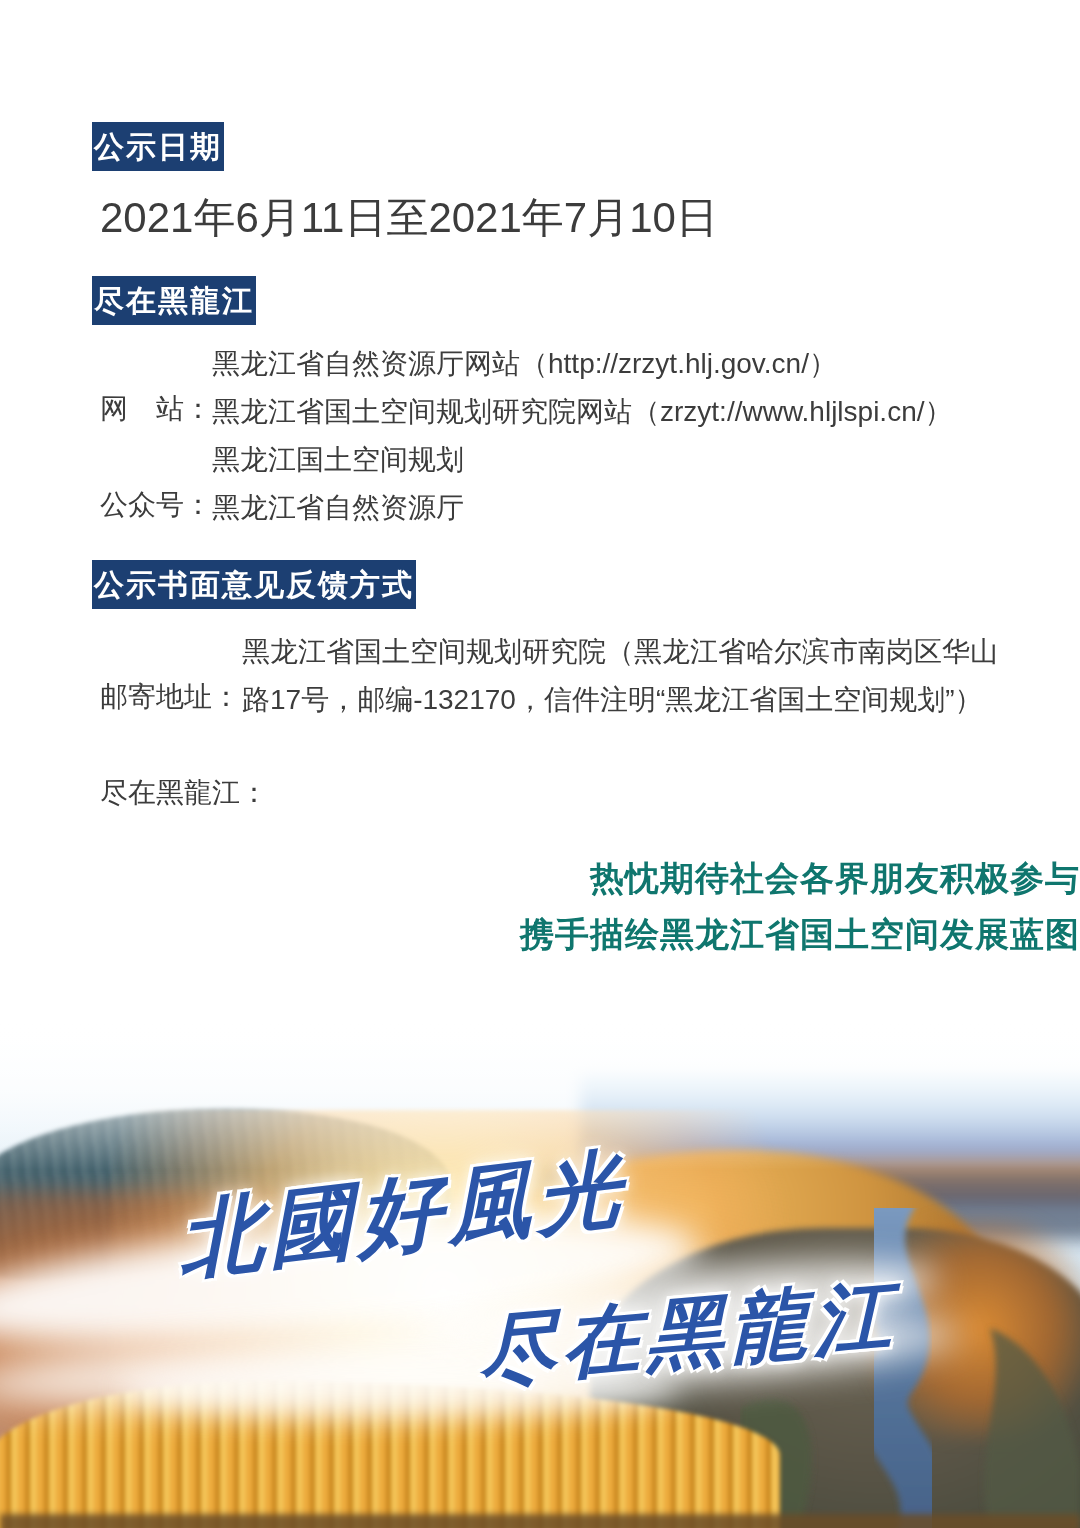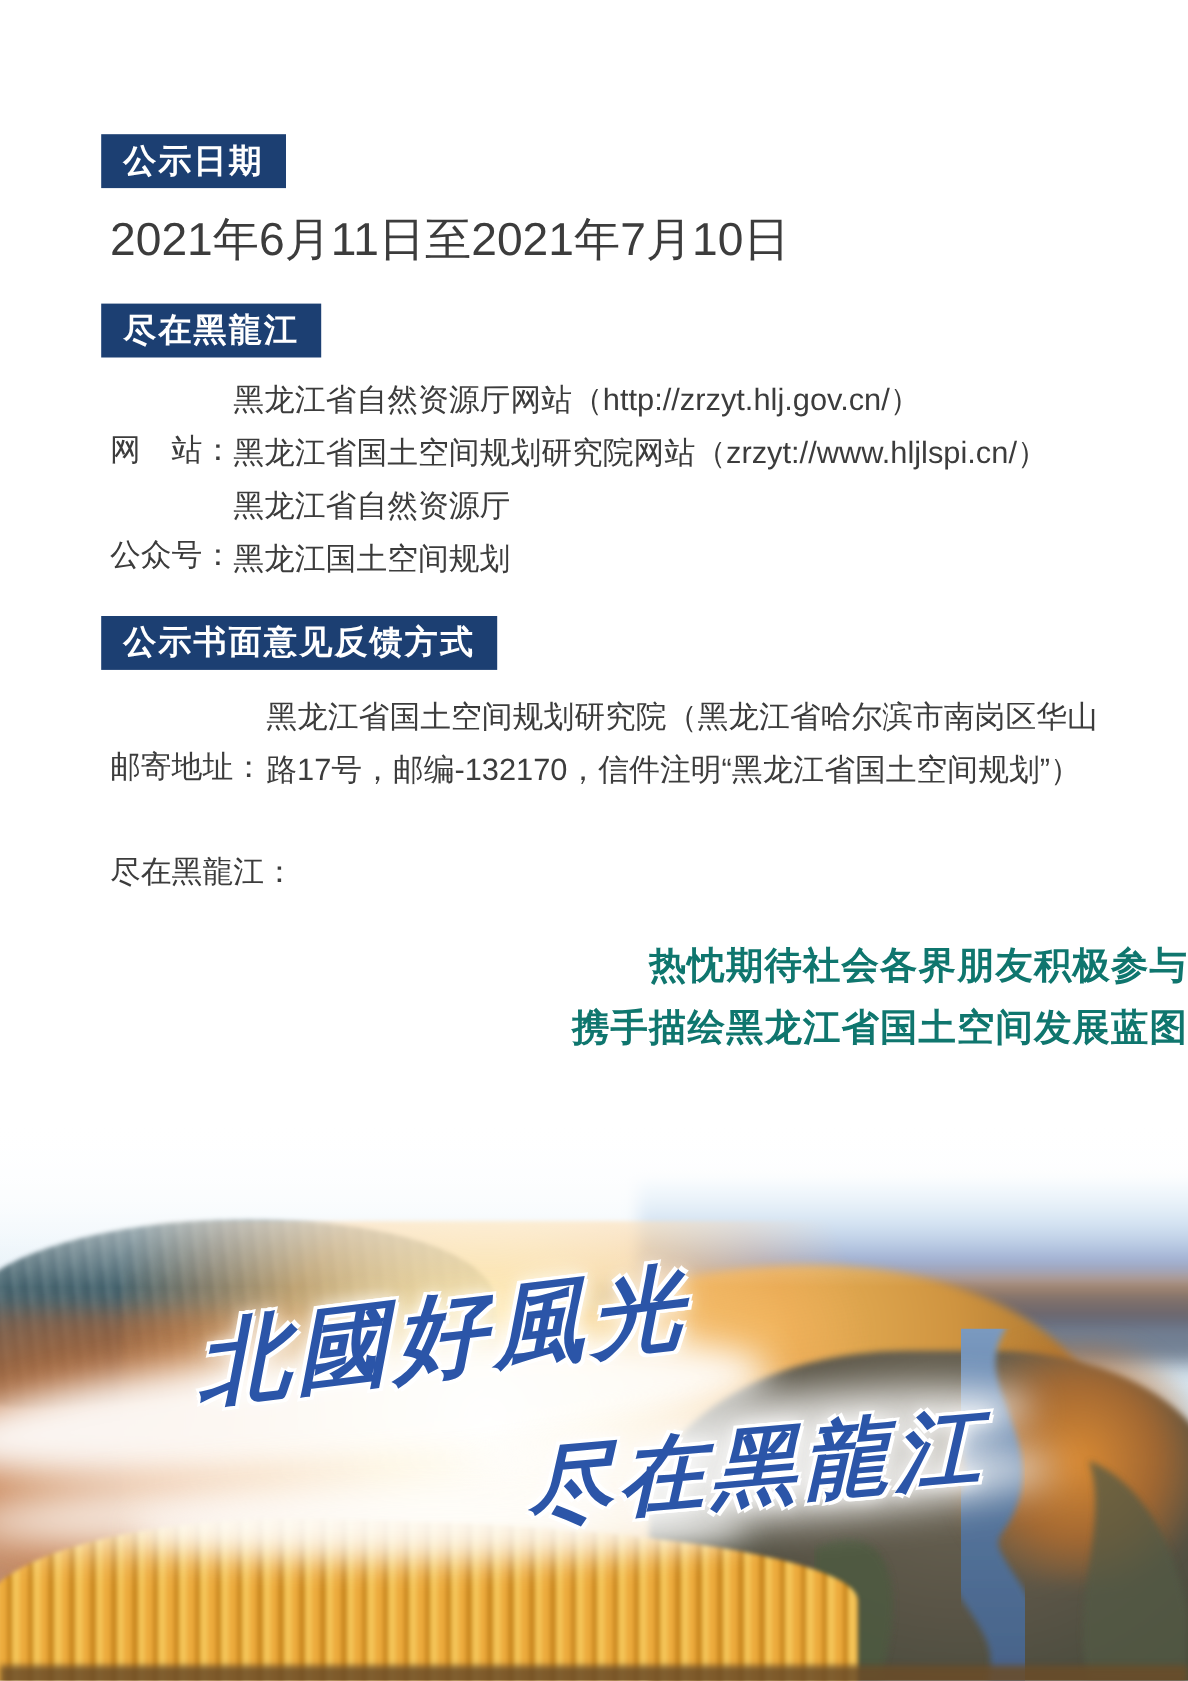--- a/index.html
+++ b/index.html
@@ -6,21 +6,21 @@
   html,body { background:#ffffff; }
   body {
     width:1080px; height:1528px; position:relative; overflow:hidden;
     font-family:"Liberation Sans","DejaVu Sans",sans-serif;
     color:#3c3c3c;
   }
   .badge {
     position:absolute; left:92px;
     background:#1c3f72; color:#ffffff;
     font-size:30px; font-weight:bold; letter-spacing:2px;
-    padding:8px 20px; line-height:1.1;
+    padding:8px 2px; line-height:1.1;
   }
   .date-text {
     position:absolute; left:100px; top:190px;
     font-size:42px; color:#3c3c3c;
   }
   .info-block { position:absolute; left:100px; font-size:28px; line-height:48px; color:#3c3c3c; }
   .info-row { display:flex; align-items:flex-start; }
   .info-label { white-space:pre; flex:0 0 auto;margin-top:45px; }
   .info-label.w4 { width:112px; }
   .info-label.w5 { width:142px; }
@@ -125,22 +125,22 @@
     <div class="info-row">
       <div class="info-label w4">网　站：</div>
       <div class="info-lines">
         <div>黑龙江省自然资源厅网站（http://zrzyt.hlj.gov.cn/）</div>
         <div>黑龙江省国土空间规划研究院网站（zrzyt://www.hljlspi.cn/）</div>
       </div>
     </div>
     <div class="info-row">
       <div class="info-label w4">公众号：</div>
       <div class="info-lines">
+        <div>黑龙江国土空间规划</div>
         <div>黑龙江省自然资源厅</div>
-        <div>黑龙江国土空间规划</div>
       </div>
     </div>
   </div>
 
   <div class="badge" style="top:560px">公示书面意见反馈方式</div>
   <div class="info-block" style="top:628px; width:950px">
     <div class="info-row">
       <div class="info-label w5">邮寄地址：</div>
       <div class="info-lines">
         <div>黑龙江省国土空间规划研究院（黑龙江省哈尔滨市南岗区华山</div>

